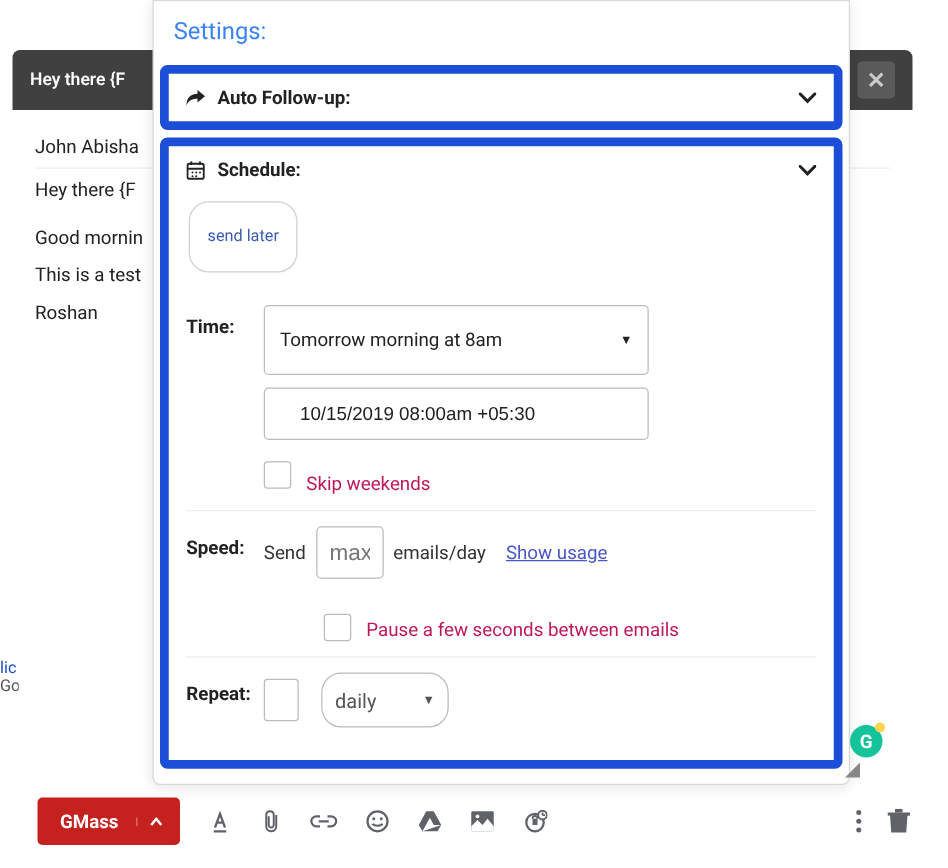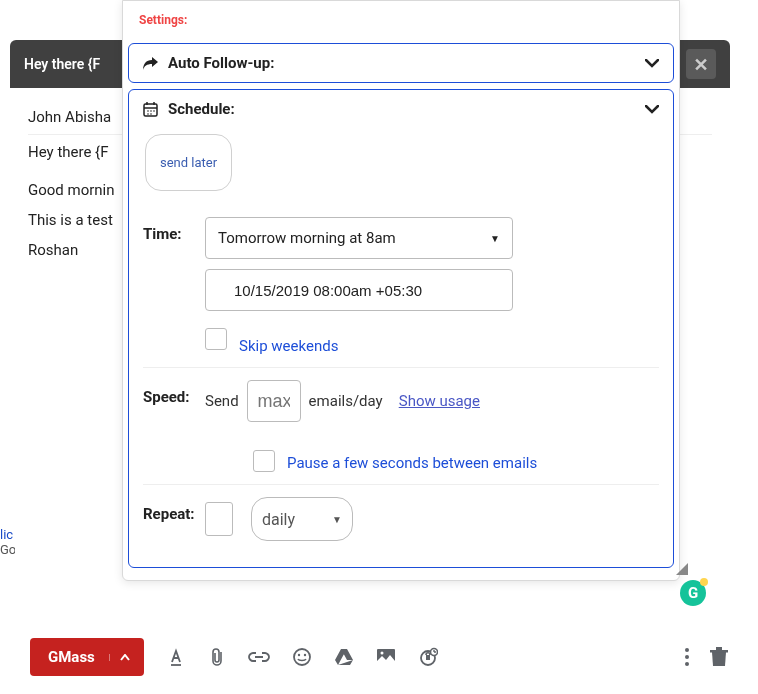--- a/index.html
+++ b/index.html
@@ -7,43 +7,43 @@
     
     .compose-bg { position: absolute; left: 10px; top: 40px; width: 720px; }
     .compose-header { background: #404040; color: #fff; padding: 9px 14px; font-size: 14px; font-weight: 600; display: flex; justify-content: space-between; align-items: center; border-radius: 6px 6px 0 0; }
     .compose-close { width: 30px; height: 30px; background: #5a5a5a; border-radius: 4px; display: flex; align-items: center; justify-content: center; font-size: 18px; color: #ccc; cursor: pointer; }
     .compose-body { padding: 12px 18px; font-size: 15px; color: #222; }
     .compose-line { padding: 8px 0; }
     .to-line { border-bottom: 1px solid #eee; }
     .compose-text p { margin: 12px 0; color: #222; }
     
     .settings-panel { position: absolute; left: 122px; top: 0; width: 558px; background: #fff; border: 1px solid #d9d9d9; border-radius: 0 0 6px 6px; box-shadow: 0 2px 10px rgba(0,0,0,0.1); }
-    .settings-title { padding: 12px 16px 16px; font-size: 12px; font-weight: 700; color: #ef4444; }
+    .settings-title { padding: 12px 16px 16px; font-size: 19px; font-weight: 400; color: #3b82f6; }
     .settings-inner { padding: 0 5px 6px 5px; }
     
-    .section { border: 1px solid #1d4ed8; border-radius: 6px; margin-bottom: 6px; }
+    .section { border: 7px solid #1d4ed8; border-radius: 6px; margin-bottom: 6px; }
     .section-header { padding: 10px 14px; display: flex; align-items: center; font-size: 15px; font-weight: 700; color: #222; cursor: pointer; position: relative; }
     .section-header .icon { margin-right: 10px; font-size: 14px; }
     .section-chevron { position: absolute; right: 14px; font-size: 12px; }
     .section-body { padding: 4px 14px 14px; }
     
     .pill { display: inline-block; border: 1px solid #d0d0d0; border-radius: 16px; padding: 20px 14px; font-size: 13px; color: #3a5db0; margin: 2px 0 14px 2px; cursor: pointer; }
     
     .field-row { display: flex; align-items: flex-start; padding: 12px 0; border-top: 1px solid #eee; }
     .field-row:first-of-type { border-top: none; }
     .field-label { width: 62px; font-size: 15px; font-weight: 700; color: #222; padding-top: 8px; }
     .field-content { flex: 1; }
     
-    .select-box { width: 308px; height: 42px; border: 1px solid #bbb; border-radius: 4px; padding: 0 12px; display: flex; align-items: center; justify-content: space-between; font-size: 15px; color: #222; background: #fff; cursor: pointer; margin-bottom: 10px; }
+    .select-box { width: 308px; height: 56px; border: 1px solid #bbb; border-radius: 4px; padding: 0 12px; display: flex; align-items: center; justify-content: space-between; font-size: 15px; color: #222; background: #fff; cursor: pointer; margin-bottom: 10px; }
     .select-arrow { font-size: 10px; }
     .text-input { width: 308px; height: 42px; border: 1px solid #bbb; border-radius: 4px; padding: 0 28px; font-size: 15px; color: #222; background: #fff; }
     
     .checkbox-row { display: flex; align-items: center; margin-top: 12px; }
     .checkbox { width: 22px; height: 22px; border: 1px solid #bbb; border-radius: 3px; background: #fff; margin-right: 12px; cursor: pointer; }
-    .checkbox-label { font-size: 15px; color: #1d4ed8; margin-top: 14px; }
+    .checkbox-label { font-size: 15px; color: #be185d; margin-top: 14px; }
     
     .speed-row { display: flex; align-items: center; gap: 8px; font-size: 15px; color: #333; }
     .small-input { width: 54px; height: 42px; border: 1px solid #bbb; border-radius: 4px; padding: 0 10px; font-size: 18px; color: #888; text-align: left; }
     .link { color: #4a57c5; text-decoration: underline; cursor: pointer; margin-left: 8px; font-size: 15px; }
     
     .checkbox-row-indent { display: flex; align-items: flex-end; margin-top: 18px; margin-left: 48px; }
     
     .repeat-input { width: 28px; height: 34px; border: 1px solid #bbb; border-radius: 3px; background: #fff; }
     .repeat-select { width: 102px; height: 44px; border: 1px solid #bbb; border-radius: 16px; padding: 0 10px; display: flex; align-items: center; justify-content: space-between; font-size: 16px; color: #555; background: #fff; cursor: pointer; margin-left: 10px; }
     

